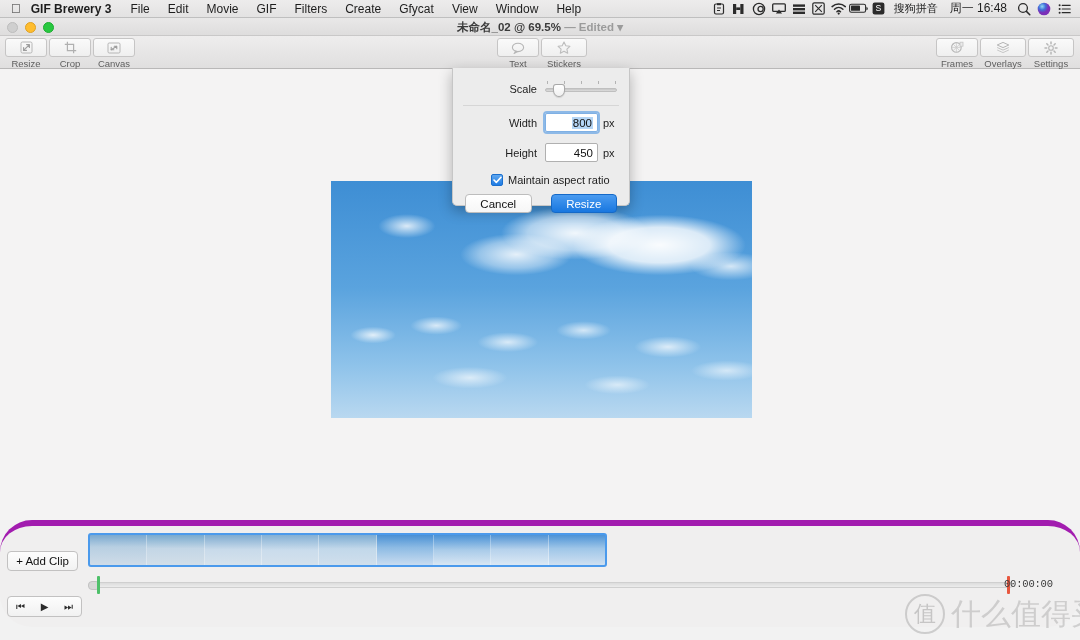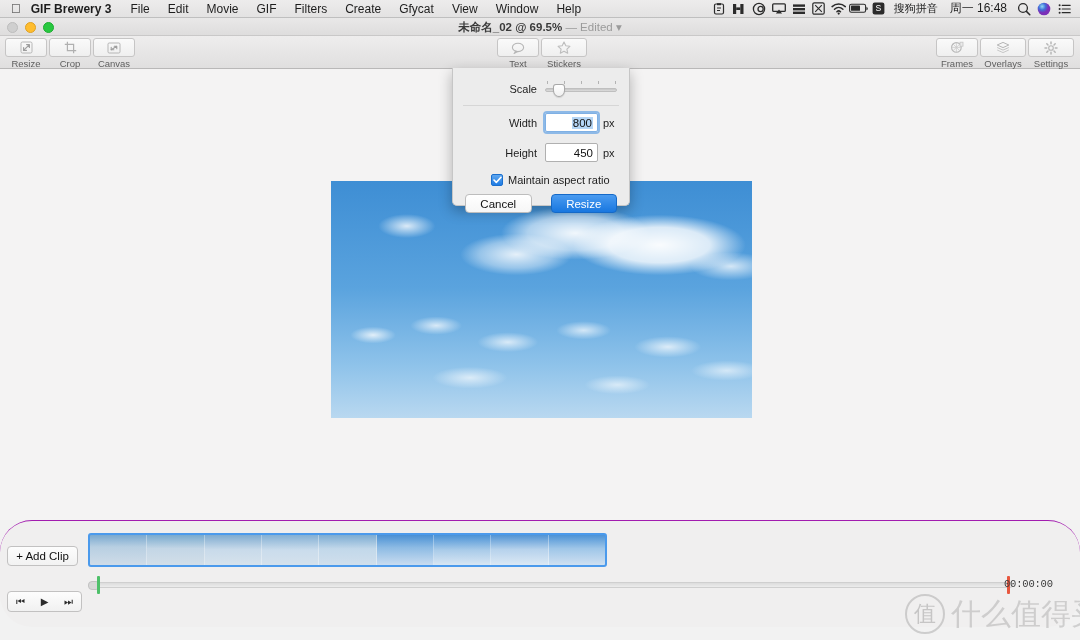--- a/index.html
+++ b/index.html
@@ -46,21 +46,21 @@
   }
   .traffic { position:absolute; left:7px; top:4px; display:flex; gap:7px; }
   .light { width:11px; height:11px; border-radius:50%; }
   .light.red { background:#cfcfcf; border:1px solid #bdbdbd; }
   .light.yellow { background:#ffbd2e; border:1px solid #dfa123; }
   .light.green { background:#28c840; border:1px solid #1dad31; }
   .title-text {
     text-align:center; line-height:18px; font-size:11.5px; font-weight:bold;
     color:#3a3a3a;
   }
-  .title-text .dim { font-weight:normal; color:#9b9b9b; }
+  .title-text .dim { font-weight:bold; color:#9b9b9b; }
 
   
   .toolbar {
     position:absolute; top:36px; left:0; width:1080px; height:33px;
     background:linear-gradient(to bottom,#eeeded,#e0dfdf);
     border-bottom:1px solid #b9b8b8;
   }
   .tgroup { position:absolute; top:2px; display:flex; }
   .tgroup.left { left:4px; }
   .tgroup.center { left:496px; }
@@ -176,21 +176,21 @@
     color:#111; cursor:default;
   }
   .dbtn.primary {
     background:linear-gradient(to bottom,#4a9bf0,#1877e0);
     border-color:#1569c7; color:#fff;
   }
 
   
   .bottom {
     position:absolute; top:520px; left:0; width:1080px; height:107px;
-    background:#f0efef; border-top:1px solid #a21caf;border-radius:32px;
+    background:#f0efef; border-top:6px solid #a21caf;border-radius:32px;
   }
   .addclip {
     position:absolute; left:7px; top:25px; width:71px; height:20px;
     border:1px solid #c2c1c1; border-radius:4px;
     background:linear-gradient(to bottom,#fdfdfd,#f2f2f2);
     font-size:11.5px; color:#111;
     display:flex; align-items:center; justify-content:center;
     cursor:default;
   }
   .clipstrip {

